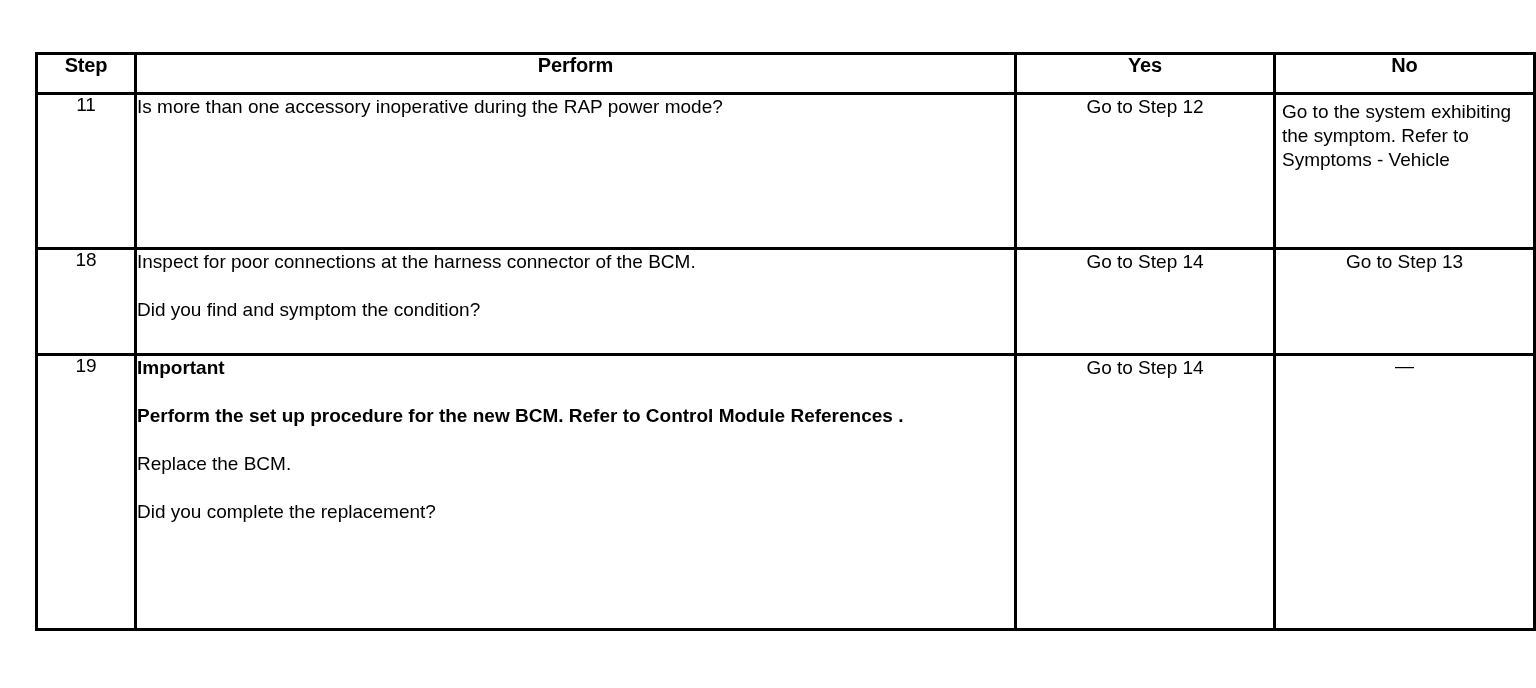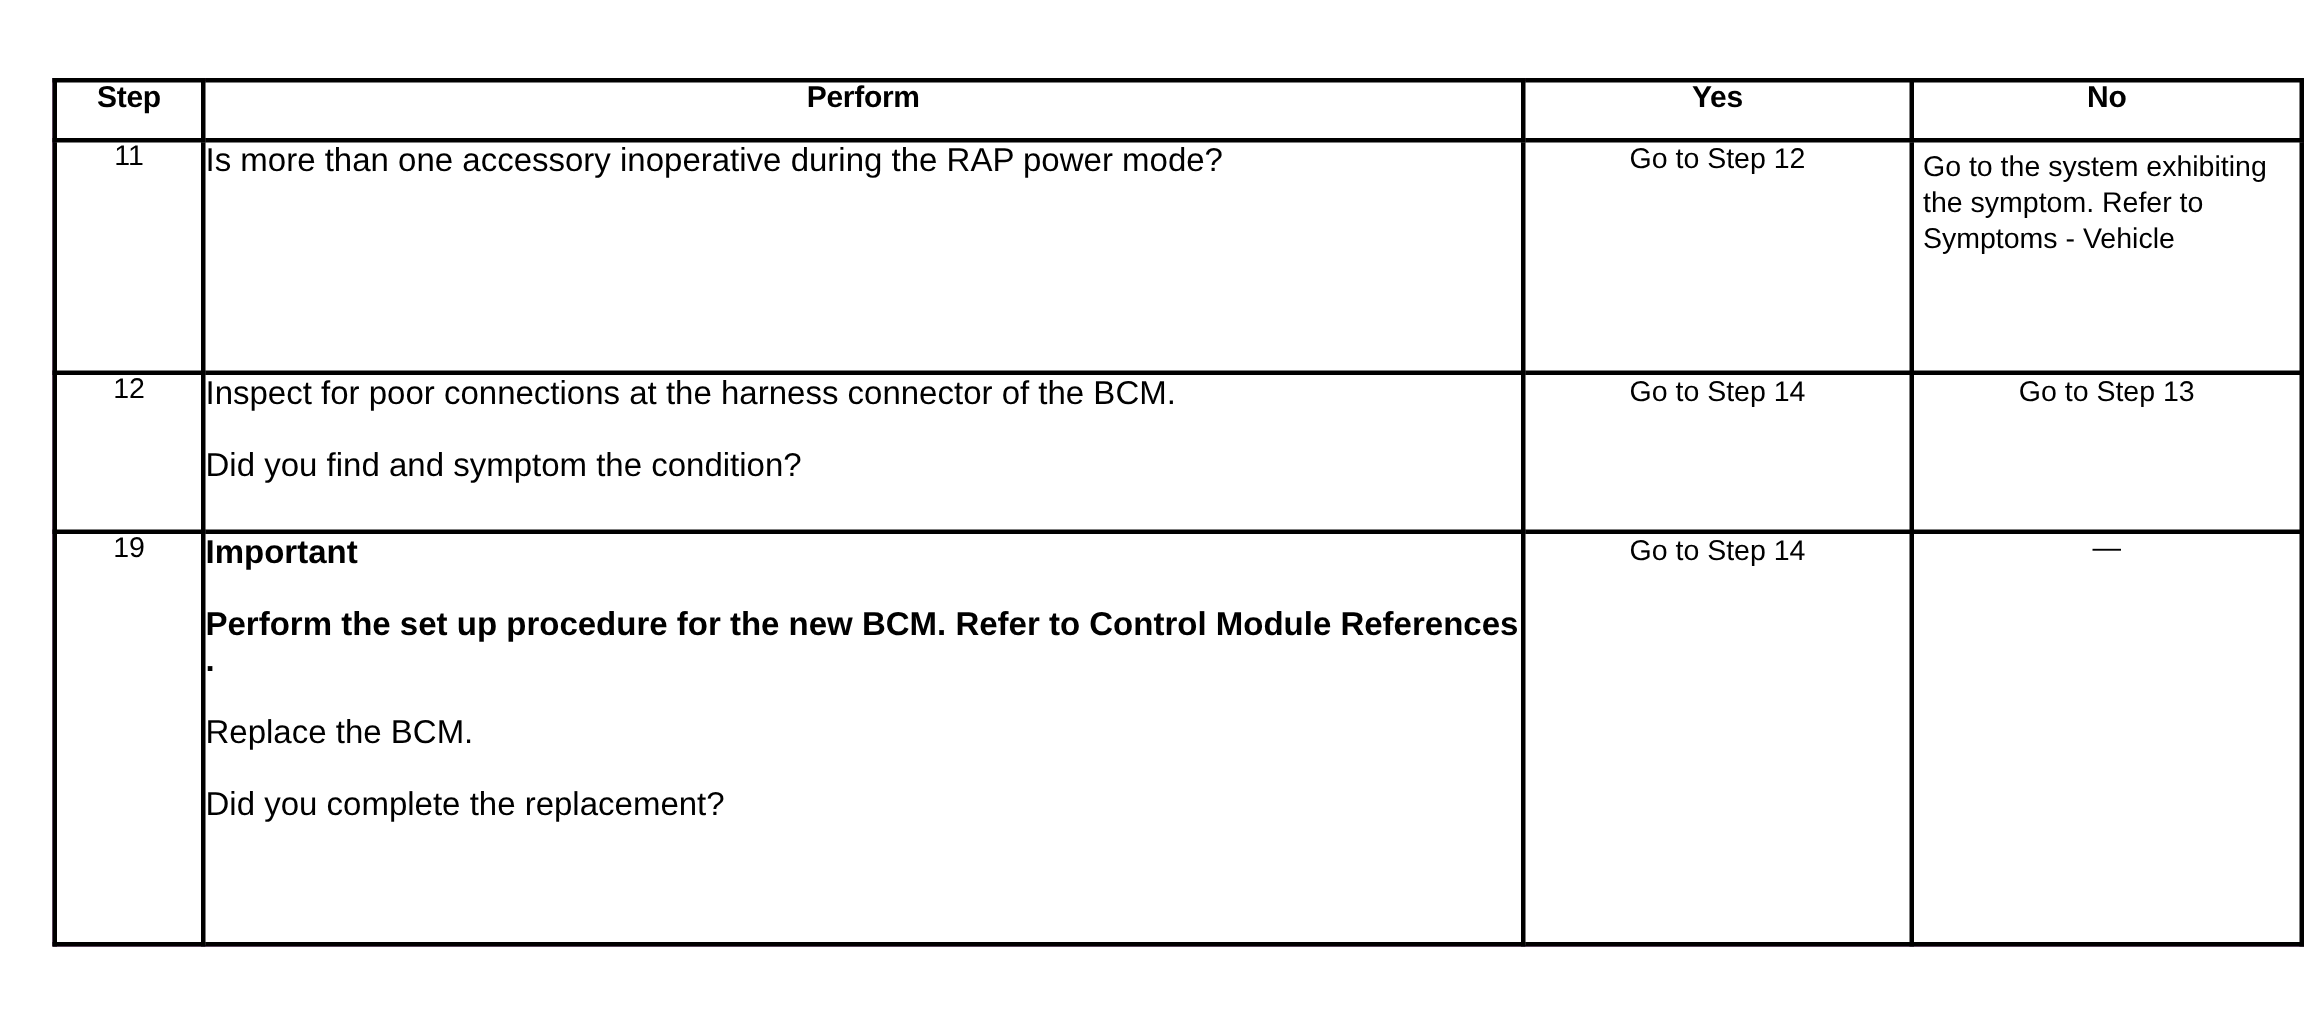--- a/index.html
+++ b/index.html
@@ -62,21 +62,21 @@
     text-align: center;
     vertical-align: middle;
     font-size: 19px;
     line-height: 19px;
   }
 
   
   .action-cell {
     vertical-align: top;
     padding: 5px 6px 6px 7px;
-    font-size: 22px;
+    font-size: 19px;
     line-height: 24px;
     text-align: left;
   }
   .action-cell .ln {
     display: block;
     white-space: pre-wrap;
   }
   .action-cell .ln.bold { font-weight: bold; }
   .action-cell .ln.gap  { height: 24px; }
 
@@ -150,21 +150,21 @@
             </div>
         </td>
         <td class="yn-cell yn-top-left">
           <div class="yn-inner">
               <span>Go to the system exhibiting the symptom. Refer to Symptoms - Vehicle</span>
             </div>
         </td>
       </tr>
 
       <tr class="r12">
-        <td class="step-cell">12</td>
+        <td class="step-cell">18</td>
         <td class="action-cell">
           <span class="ln">Inspect for poor connections at the harness connector of the BCM.</span>
           <span class="ln gap"></span>
           <span class="ln">Did you find and symptom the condition?</span>
         </td>
         <td class="yn-cell yn-bottom-center">
           <div class="yn-inner">
               <span>Go to Step 14</span>
             </div>
         </td>

